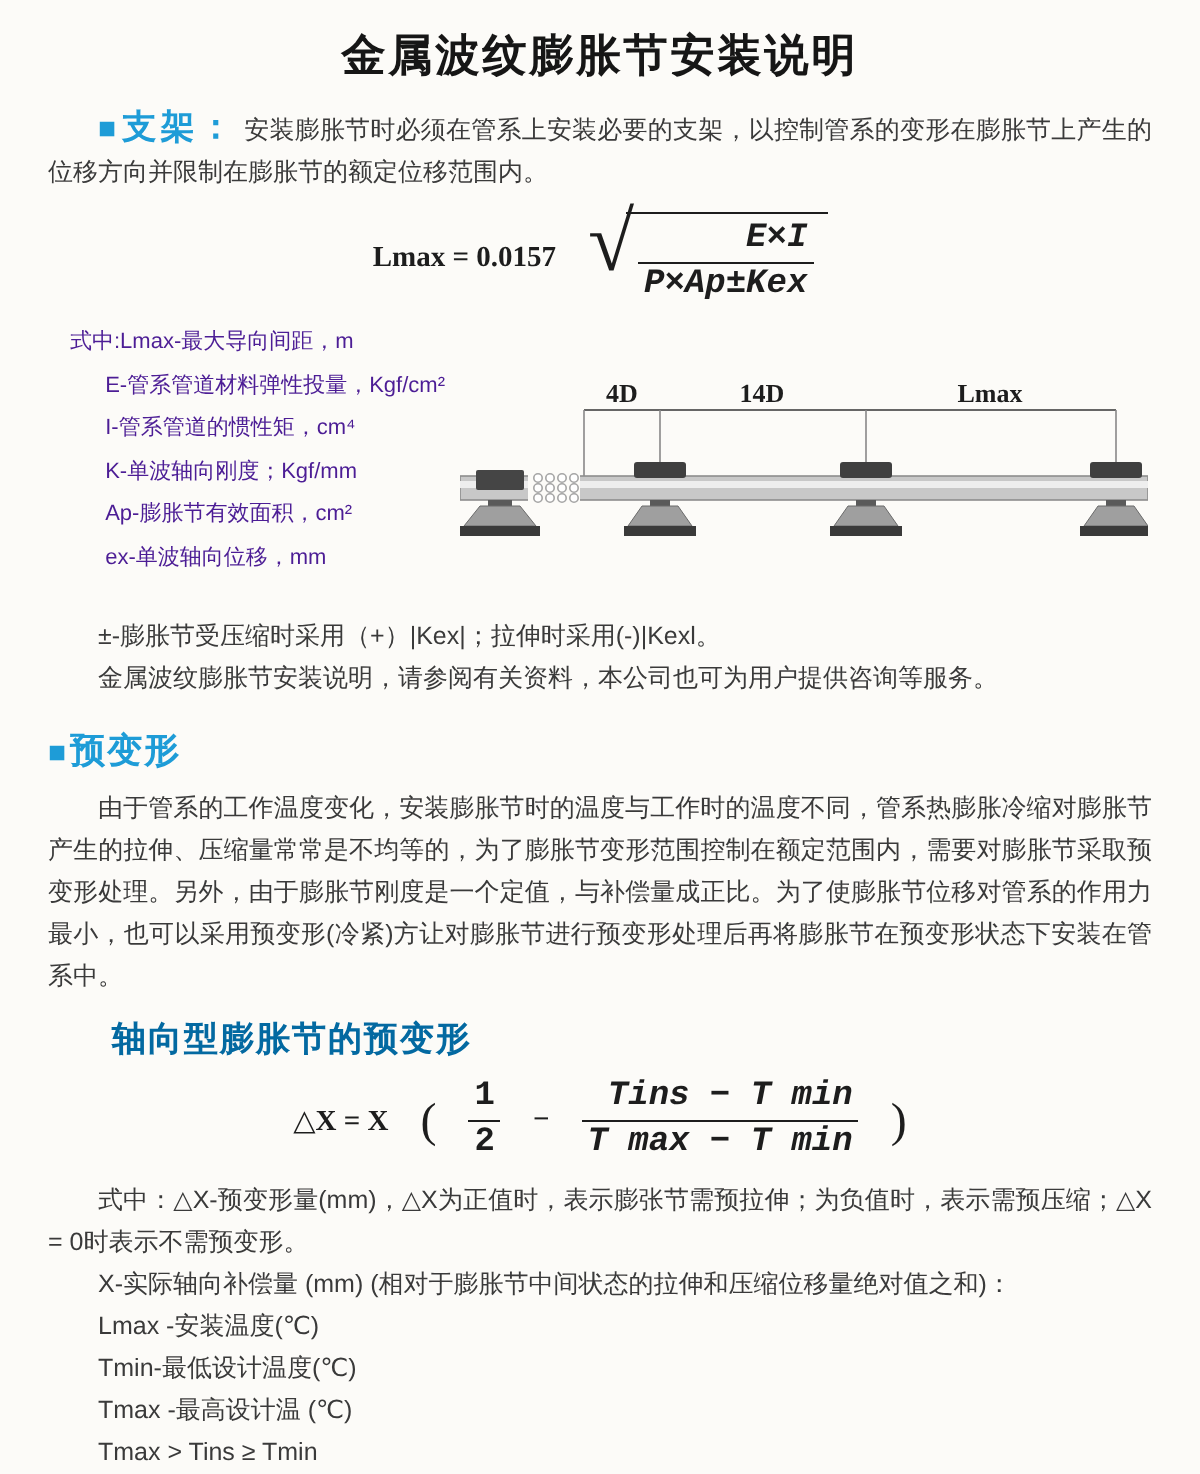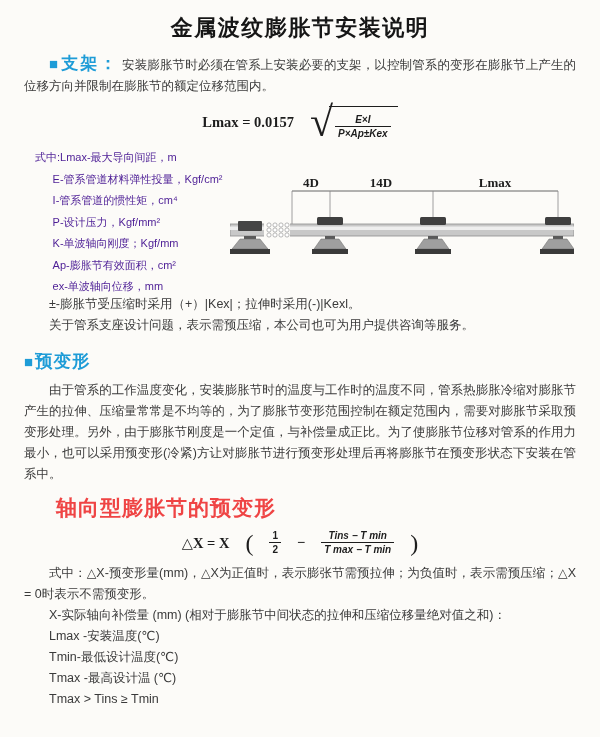--- a/index.html
+++ b/index.html
@@ -11,31 +11,31 @@
 
   .content { padding:10px 24px 0 24px; }
 
   .para { font-size:12.5px; line-height:21px; color:#3a3a3a; text-align:justify; }
   .indent { text-indent:2em; }
 
   .sec-inline { font-size:17px; font-weight:bold; color:#1e9cd7; letter-spacing:2px; }
   .sq { font-size:15px; margin-right:1px; color:#1e9cd7; }
 
   .sec-head { font-size:17.5px; color:#1e9cd7; font-weight:bold; margin:13px 0 7px 0; letter-spacing:1px; }
-  .sub-head { font-size:21px; color:#ef4444; font-weight:bold; letter-spacing:1px; }
+  .sub-head { font-size:17px; color:#0369a1; font-weight:bold; letter-spacing:1px; }
   .sub-head.axial { margin:9px 0 4px 32px; }
 
   .formula-row { display:flex; justify-content:center; align-items:center; gap:16px; margin:7px 0; color:#1d1d1d; }
   .f-serif { font-family:"Liberation Serif","DejaVu Serif",serif; font-weight:bold; font-size:14.5px; white-space:nowrap; }
 
   .sqrt { display:inline-flex; align-items:flex-start; }
   .sqrt-sign { font-family:"Liberation Serif",serif; font-size:42px; line-height:36px; font-weight:400; margin-right:-4px; color:#1d1d1d; }
   .sqrt-body { border-top:1.6px solid #1d1d1d; padding:2px 7px 0 6px; margin-top:2px; }
 
-  .frac { display:inline-flex; flex-direction:column; align-items:center; font-family:Liberation Sans, sans-serif; font-style:italic; font-weight:bold; font-size:10px; line-height:1.3; }
+  .frac { display:inline-flex; flex-direction:column; align-items:flex-end; font-family:Liberation Mono, monospace; font-style:italic; font-weight:bold; font-size:17px; line-height:1.3; }
   .frac .num, .frac .den { padding:0 3px; white-space:nowrap; }
   .frac .den { border-top:1.1px solid #1d1d1d; }
   .frac.upright { font-style:normal; }
   .paren { font-family:"Liberation Serif",serif; font-size:24px; font-weight:400; line-height:1; color:#1d1d1d; }
 
   .vars-region { position:relative; height:147px; margin-top:2px; }
   .var-line { font-size:11px; line-height:21.5px; color:#4c1d95; padding-left:2.6em; white-space:nowrap; }
   .var-line.first { padding-left:1em; }
 
   .diagram { position:absolute; top:28px; right:2px; }
@@ -64,21 +64,20 @@
           </span>
         </span>
       </span>
     </div>
 
     <div class="vars-region">
       <div>
         <div class="var-line first">式中:Lmax-最大导向间距，m</div>
         <div class="var-line">E-管系管道材料弹性投量，Kgf/cm²</div>
         <div class="var-line">I-管系管道的惯性矩，cm⁴</div>
-        <div class="var-line">P-设计压力，Kgf/mm²</div>
         <div class="var-line">K-单波轴向刚度；Kgf/mm</div>
         <div class="var-line">Ap-膨胀节有效面积，cm²</div>
         <div class="var-line">ex-单波轴向位移，mm</div>
       </div>
 
       <svg class="diagram" width="344" height="84" viewBox="0 0 344 84">
 
         <line class="dim" x1="62" y1="16" x2="328" y2="16"></line>
         <line class="dimt" x1="62" y1="16" x2="62" y2="49"></line>
         <line class="dimt" x1="100" y1="16" x2="100" y2="49"></line>
@@ -129,21 +128,21 @@
         <g>
           <rect x="315" y="42" width="26" height="8" rx="1.5" fill="#3f3f3f"></rect>
           <rect x="323" y="61" width="10" height="3" fill="#5a5a5a"></rect>
           <polygon points="319,64 337,64 344,74 312,74" fill="#9f9f9f" stroke="#6a6a6a" stroke-width="0.5"></polygon>
           <rect x="310" y="74" width="34" height="5" fill="#3a3a3a"></rect>
         </g>
       </svg>
     </div>
 
     <p class="para indent">±-膨胀节受压缩时采用（+）|Kex|；拉伸时采用(-)|Kexl。</p>
-    <p class="para indent">关于管系支座设计问题，表示需预压缩，本公司也可为用户提供咨询等服务。</p>
+    <p class="para indent">金属波纹膨胀节安装说明，请参阅有关资料，本公司也可为用户提供咨询等服务。</p>
 
     <h2 class="sec-head"><span class="sq">■</span><span>预变形</span></h2>
     <p class="para indent">由于管系的工作温度变化，安装膨胀节时的温度与工作时的温度不同，管系热膨胀冷缩对膨胀节产生的拉伸、压缩量常常是不均等的，为了膨胀节变形范围控制在额定范围内，需要对膨胀节采取预变形处理。另外，由于膨胀节刚度是一个定值，与补偿量成正比。为了使膨胀节位移对管系的作用力最小，也可以采用预变形(冷紧)方让对膨胀节进行预变形处理后再将膨胀节在预变形状态下安装在管系中。</p>
 
     <h3 class="sub-head axial">轴向型膨胀节的预变形</h3>
 
     <div class="formula-row">
       <span class="f-serif">△X = X</span>
       <span class="paren">(</span>
       <span class="frac upright">

